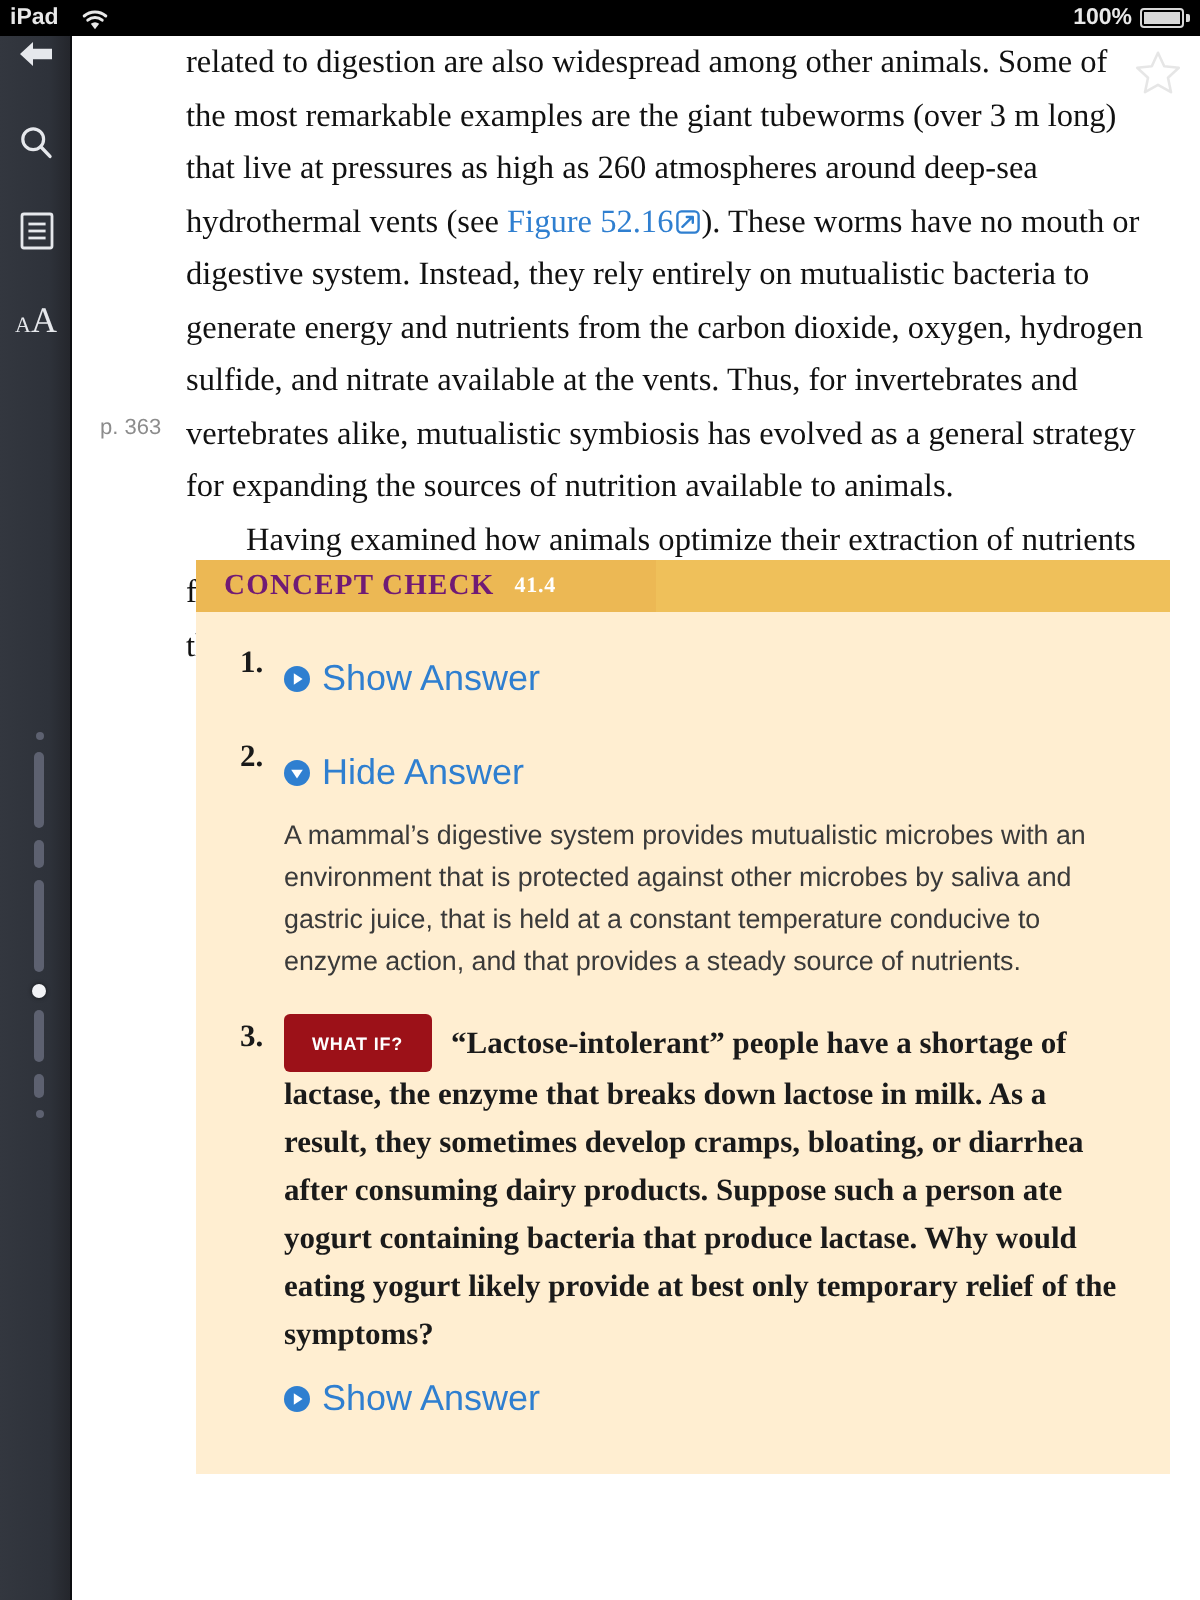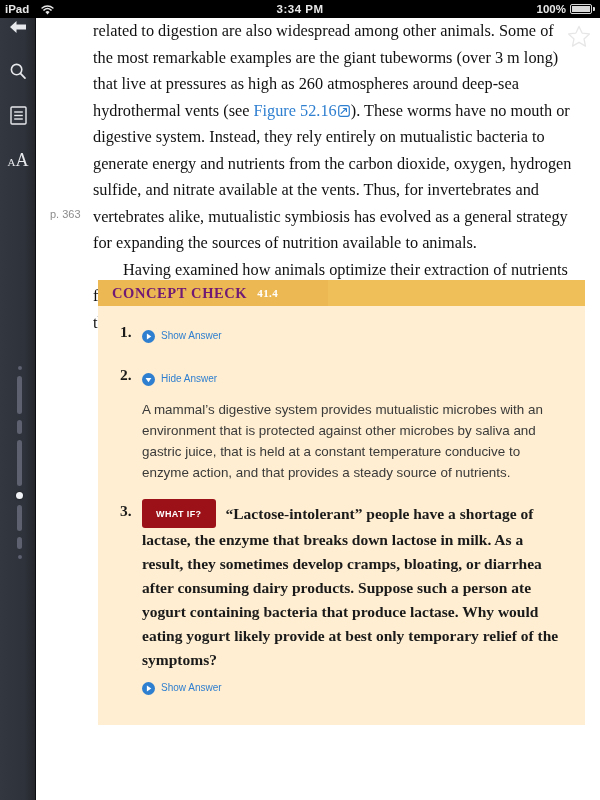--- a/index.html
+++ b/index.html
@@ -128,21 +128,21 @@
     font-size: 9px; letter-spacing: .4px;
     padding: 2.5px 14px 2.5px 14px; border-radius: 3px;
     vertical-align: 2px; margin-right: 10px;
   }
   .answer-toggle {
     display: inline-flex; align-items: center; gap: 6px;
     margin-top: 9px; cursor: pointer;
   }
   .answer-toggle .lbl {
     font-family: "Liberation Sans", sans-serif;
-    font-size: 10px; color: #2f7fd0; text-align: right;
+    font-size: 18px; color: #2f7fd0; text-align: right;
   }
   .toggle-icon { width: 13px; height: 13px; display: block; }
   .answer-text {
     font-family: "Liberation Sans", sans-serif;
     font-size: 13.4px; line-height: 21px; color: #3a3a3a;
     margin-top: 9px;
   }
 </style>
 </head>
 <body>
@@ -153,21 +153,20 @@
     <div class="sb-left">
       <span>iPad</span>
       <span class="wifi-icon">
         <svg width="13" height="11" viewBox="0 0 13 11">
           <path d="M6.5 9.6 L4.4 6.9 A3.4 3.4 0 0 1 8.6 6.9 Z" fill="#e8e8e8"></path>
           <path d="M2.9 5.1 A5.6 5.6 0 0 1 10.1 5.1" stroke="#e8e8e8" stroke-width="1.5" fill="none" stroke-linecap="round"></path>
           <path d="M1.1 3.0 A8.3 8.3 0 0 1 11.9 3.0" stroke="#e8e8e8" stroke-width="1.5" fill="none" stroke-linecap="round"></path>
         </svg>
       </span>
     </div>
-    <div class="sb-center">3:34 PM</div>
     <div class="sb-right">
       <span>100%</span>
       <span class="batt">
         <span class="batt-body">
             <span class="batt-fill"></span>
           </span>
         <span class="batt-cap"></span>
       </span>
     </div>
   </div>

